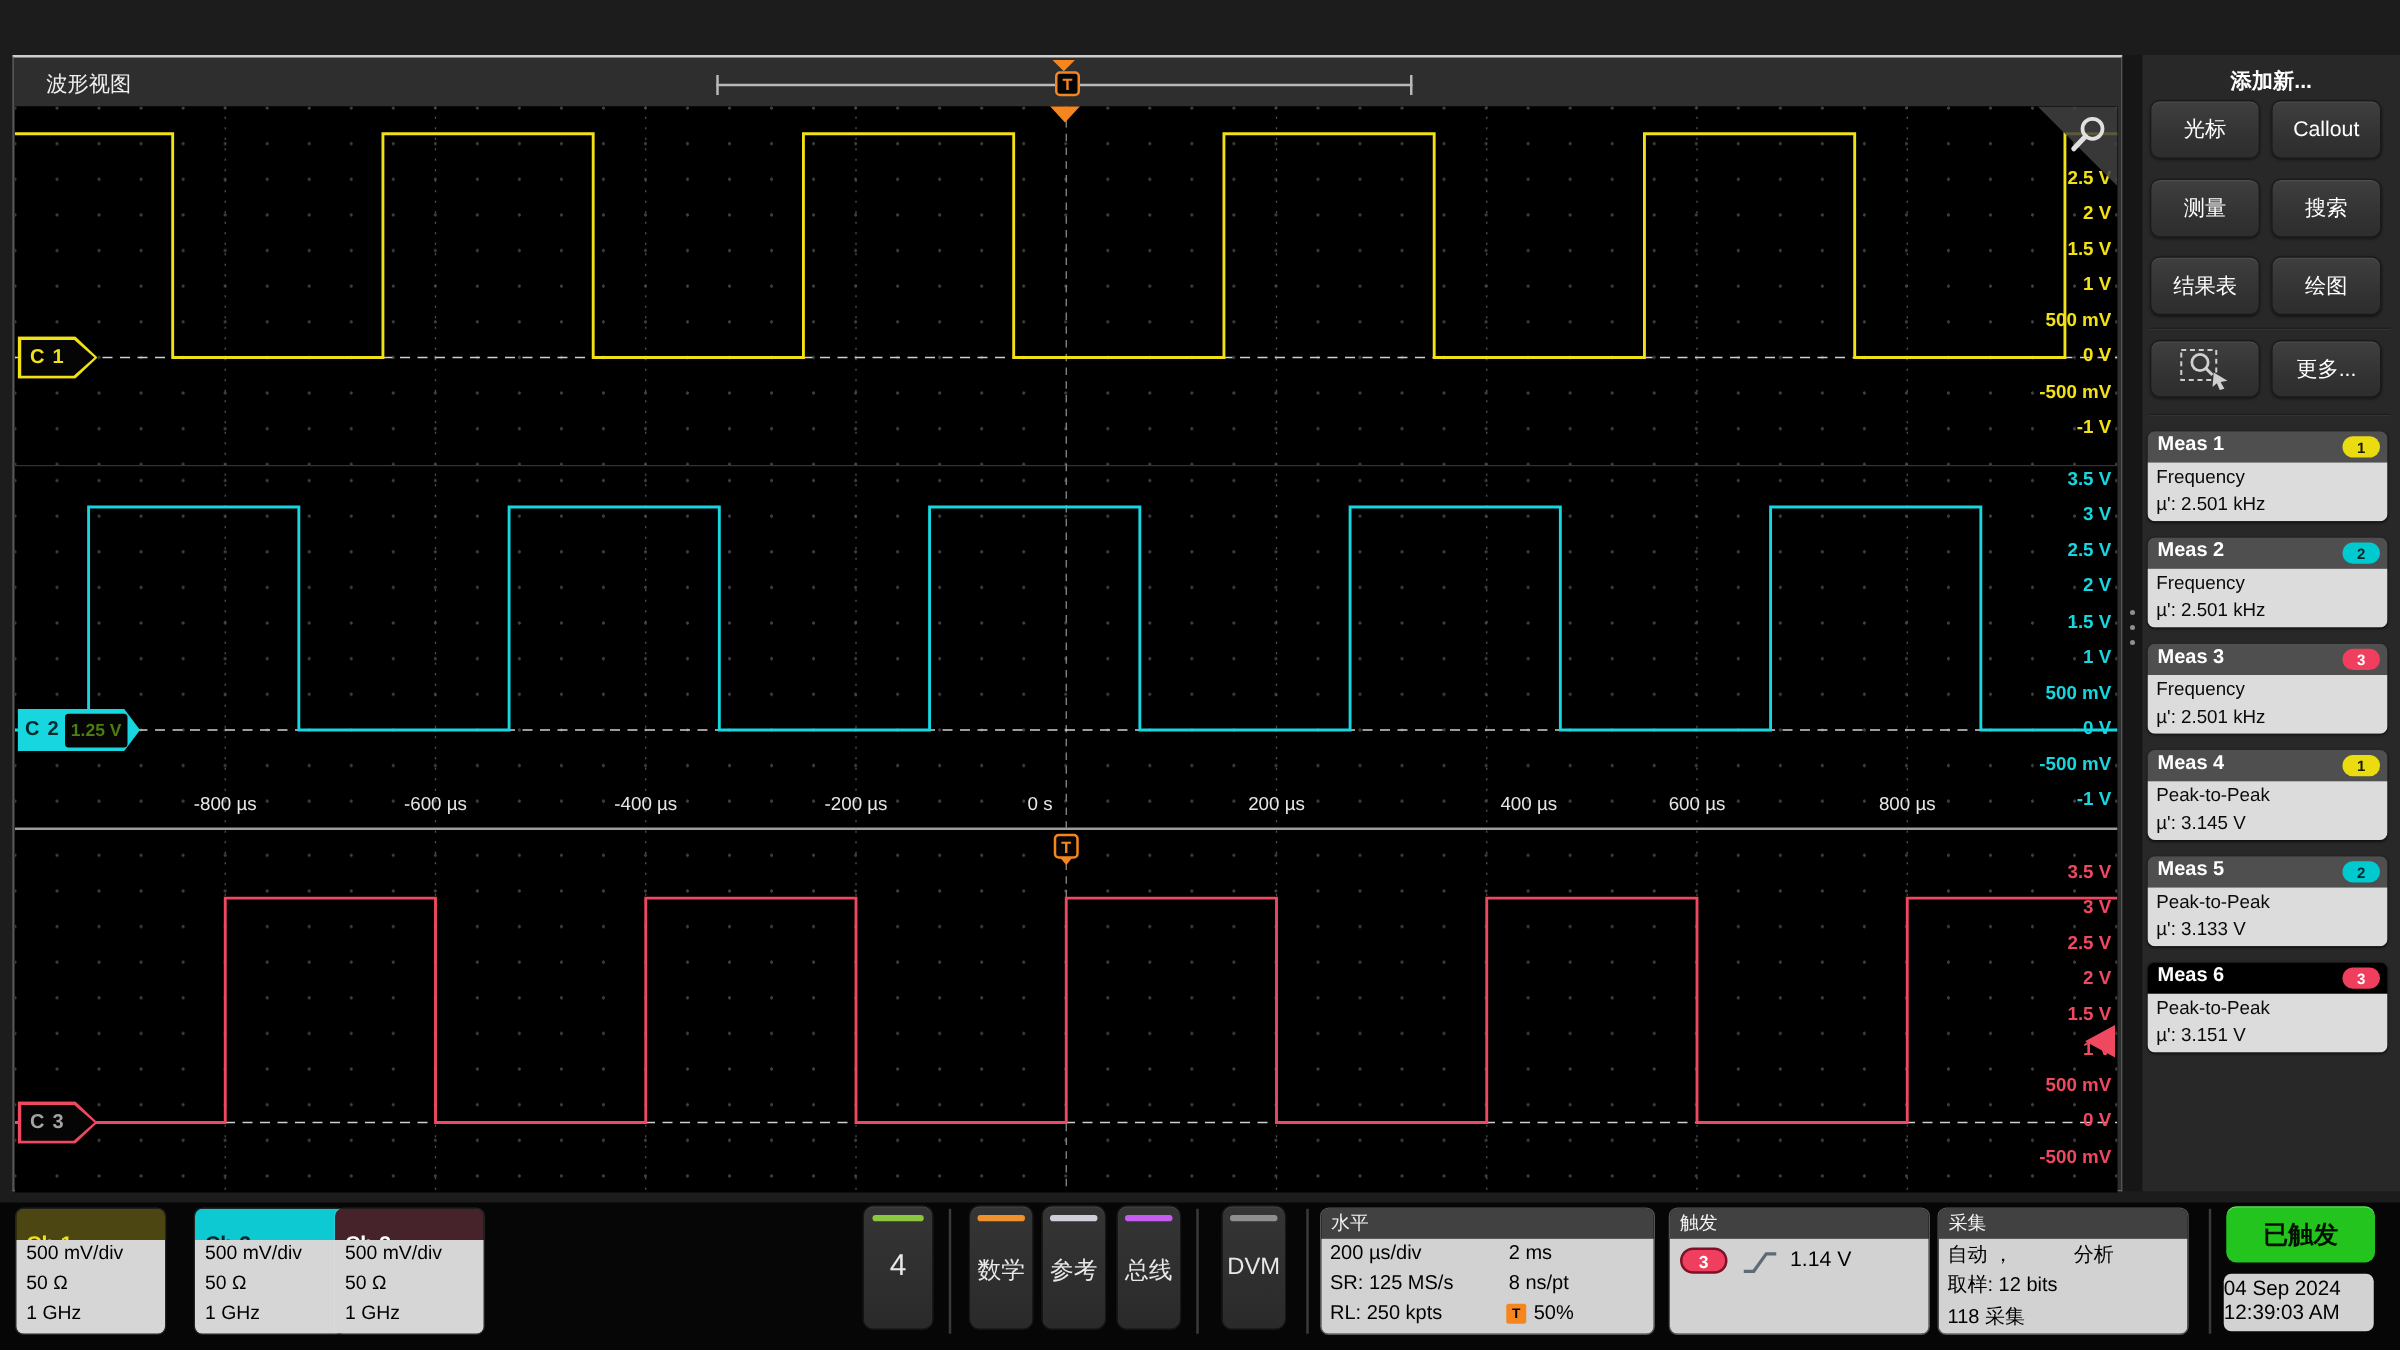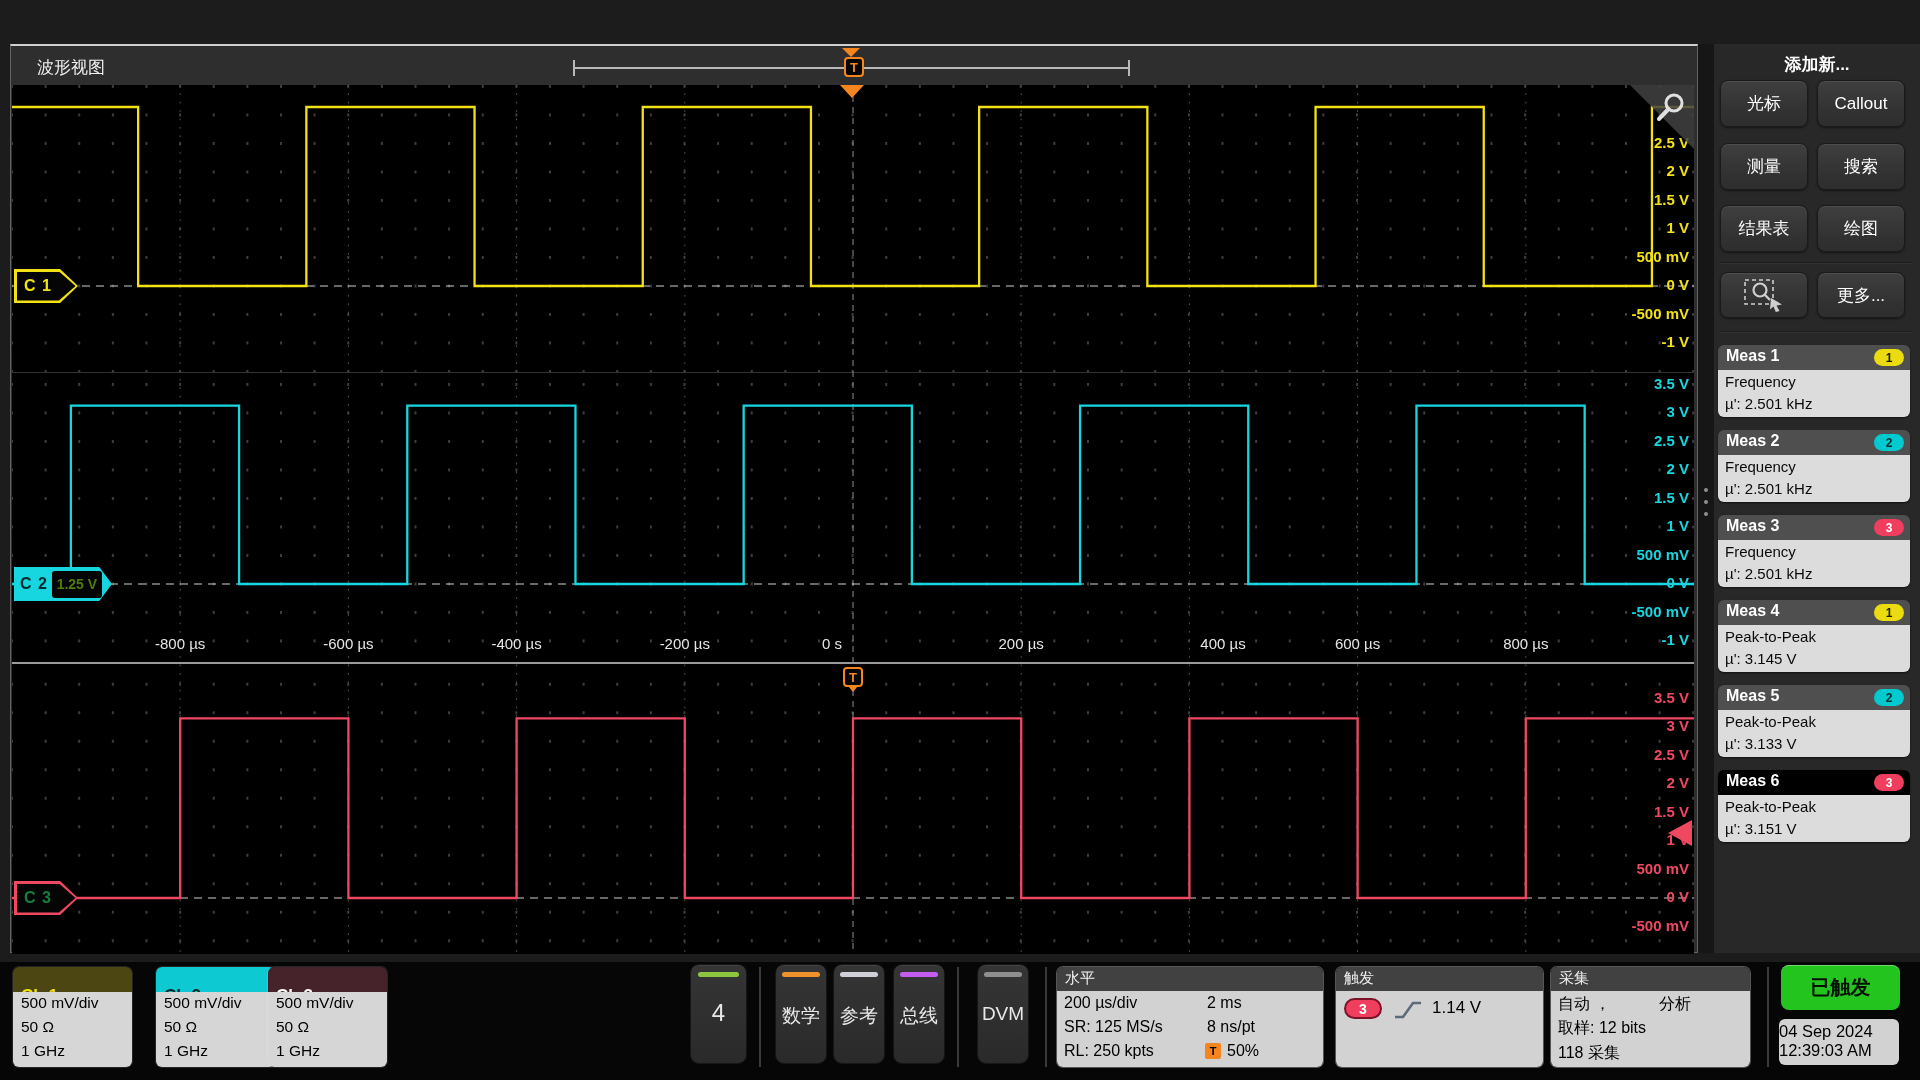--- a/index.html
+++ b/index.html
@@ -150,21 +150,21 @@
           <div class="handle-label" style="color: rgb(242, 225, 20);">C 1</div>
         </div>
         <div class="handle abs" style="left: 2px; top: 482px; width: 98px;">
           <div class="outer" style="background: rgb(23, 214, 224); clip-path: polygon(0px 0px, 87% 0px, 100% 50%, 87% 100%, 0px 100%);"></div>
           <div class="handle-label" style="color: rgb(0, 42, 45); padding-left: 6px;">C 2</div>
           <div style="position: relative; margin-left: 4px; width: 50px; height: 27px; background: rgb(5, 5, 5); border-radius: 3px; color: #4d7c0f; font-size: 14px; font-weight: 700; display: flex; align-items: center; justify-content: center;">1.25 V</div>
         </div>
         <div class="handle abs" style="left: 2px; top: 796px; width: 64px;">
           <div class="outer" style="background: rgb(239, 72, 97); clip-path: polygon(0px 0px, 72% 0px, 100% 50%, 72% 100%, 0px 100%);"></div>
           <div class="inner" style="clip-path: polygon(0px 0px, 72% 0px, 100% 50%, 72% 100%, 0px 100%);"></div>
-          <div class="handle-label" style="color: #15803d;">C 3</div>
+          <div class="handle-label" style="color: #a3a3a3;">C 3</div>
         </div>
         <div class="tri-down abs" style="left: 828px; top: 0px;"></div>
         <div class="t-badge abs" style="left: 831px; top: 582px;">T</div>
         <div class="abs" style="left: 836px; top: 601px; width: 0px; height: 0px; border-left: 5px solid transparent; border-right: 5px solid transparent; border-top: 6px solid rgb(245, 134, 31);"></div>
         <div class="abs" id="corner-zoom"></div>
         <svg width="40" height="40" viewBox="0 0 40 40" style="position:absolute;left:1638px;top:4px">
           <circle cx="24" cy="14" r="8" fill="none" stroke="#e0e0e0" stroke-width="3"></circle>
           <line x1="18.5" y1="20" x2="9" y2="30" stroke="#e0e0e0" stroke-width="4" stroke-linecap="round"></line>
         </svg>
       </div>

